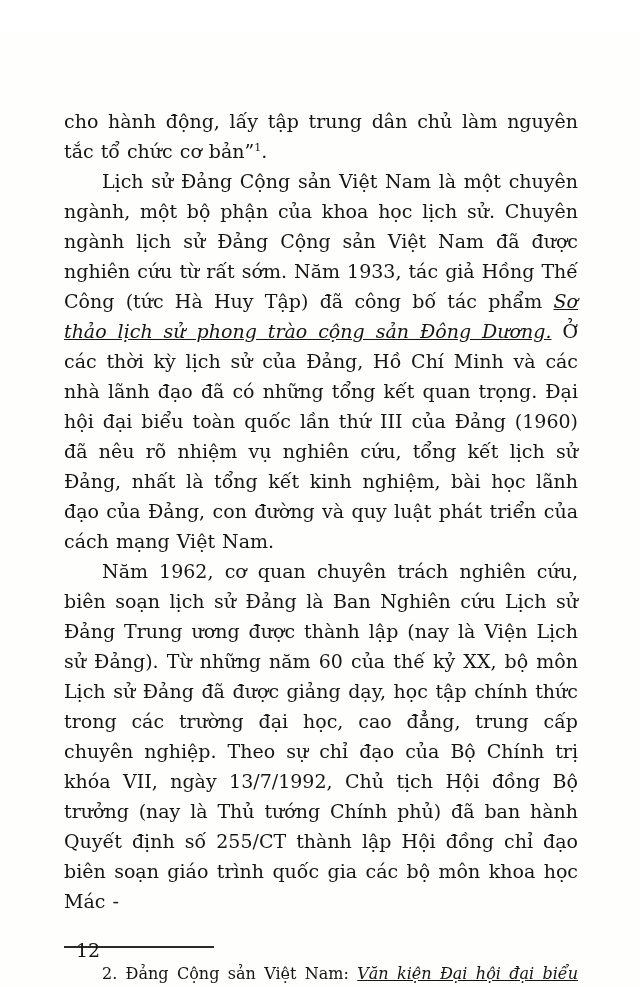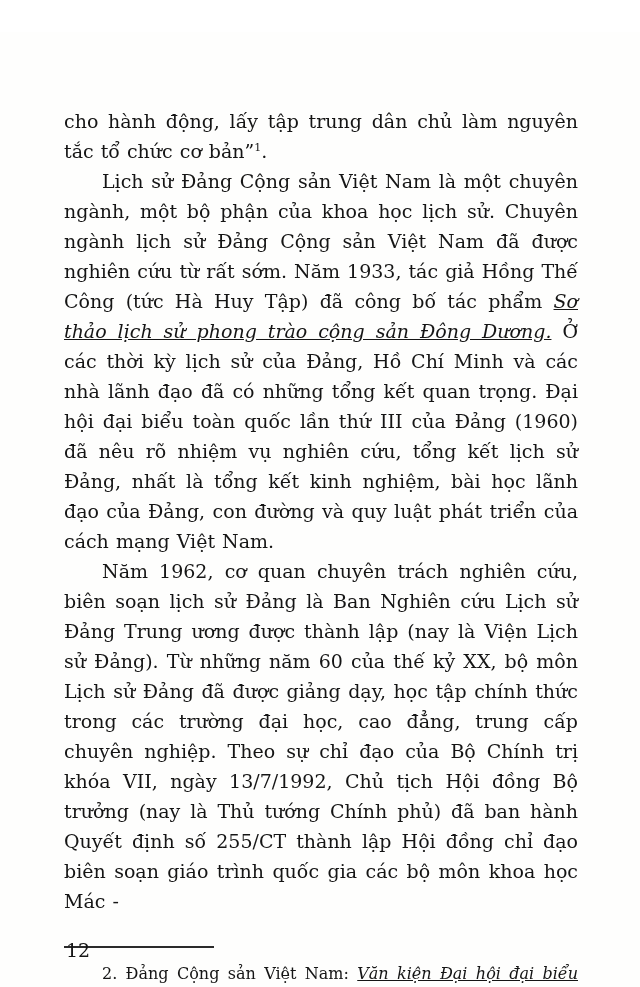--- a/index.html
+++ b/index.html
@@ -48,21 +48,21 @@
   .footnote p {
     margin: 12px 0 0 0;
     font-size: 16px;
     line-height: 27px;
     text-align: justify;
     text-indent: 38px;
     word-spacing: 1px;
   }
   .page-number {
     position: absolute;
-    left: 66px;
+    left: 76px;
     bottom: 58px;
     font-size: 19px;
   }
 </style>
 </head>
 <body>
 
 <div class="page">
   <div class="body-text">
       <p><span>cho hành động, lấy tập trung dân chủ làm nguyên tắc tổ chức cơ bản”</span><sup class="fn-ref">1</sup><span>.</span></p>

